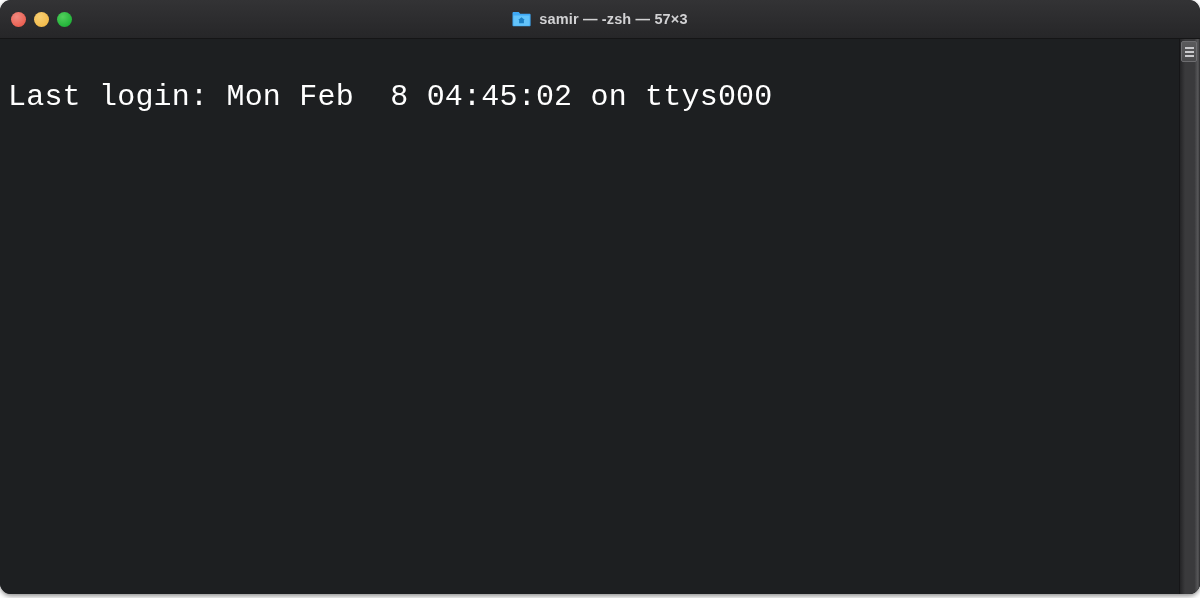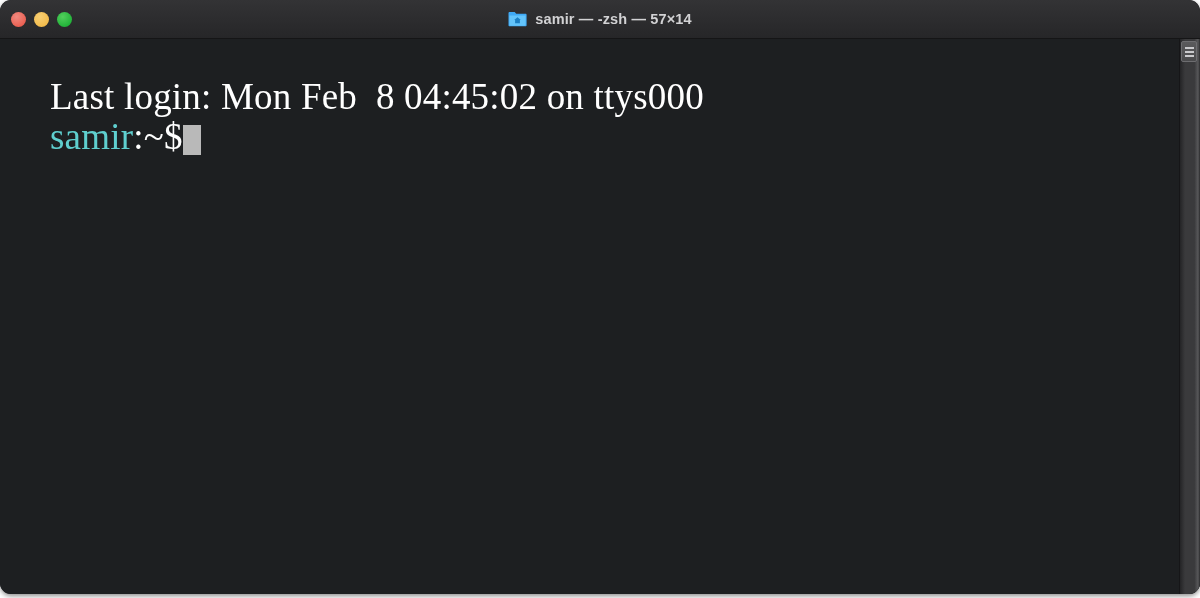--- a/index.html
+++ b/index.html
@@ -94,27 +94,26 @@
   .term-body {
     position: relative;
     height: 556px;
     background: #1d1f21;
     overflow: hidden;
   }
   .term-text {
     position: absolute;
     left: 8px;
     top: 38px;
-    font-family: Liberation Serif, serif;
-    font-size: 37px;
+    font-family: Liberation Mono, monospace;
+    font-size: 30px;
     line-height: 40px;
     white-space: pre;
     color: #ffffff;
     letter-spacing: 0.2px;
-    margin-left: 42px;
   }
   .line { height: 40px; }
   .line.first { position: absolute; top: 0px; left: 0; }
   .line.second { position: absolute; top: 40px; left: 0; }
   .user { color: #5fcfcf; }
   .punct { color: #ffffff; }
   .cursor {
     display: inline-block;
     width: 18px;
     height: 30px;
@@ -196,29 +195,28 @@
       </div>
 
       <div class="title-center">
         <span class="folder-icon">
           <svg width="19" height="16" viewBox="0 0 19 16" xmlns="http://www.w3.org/2000/svg">
             <path d="M0.5 2.2c0-0.6 0.5-1.1 1.1-1.1h5.1l1.5 1.6h9.3c0.6 0 1.1 0.5 1.1 1.1v10.4c0 0.6-0.5 1.1-1.1 1.1H1.6c-0.6 0-1.1-0.5-1.1-1.1V2.2z" fill="#3fa9f5"></path>
             <path d="M1.4 4.6h16.2v9.2c0 0.5-0.4 0.9-0.9 0.9H2.3c-0.5 0-0.9-0.4-0.9-0.9V4.6z" fill="#63c4fb"></path>
             <path d="M9.5 6.3l3.3 2.8h-0.9v3.1H7.1V9.1h-0.9L9.5 6.3z" fill="#1b7fc4"></path>
           </svg>
         </span>
-        <span class="title-text">samir — -zsh — 57×14</span>
+        <span class="title-text">samir — -zsh — 57×3</span>
       </div>
     </div>
 
     <div class="term-body">
 
       <div class="term-text">
         <div class="line first">Last login: Mon Feb  8 04:45:02 on ttys000</div>
-        <div class="line second"><span class="user">samir</span><span class="punct">:~$</span><span class="cursor"></span></div>
       </div>
 
 
       <div class="scrollbar">
         <div class="scroll-thumb">
           <i></i>
             <i></i>
             <i></i>
         </div>
       </div>

